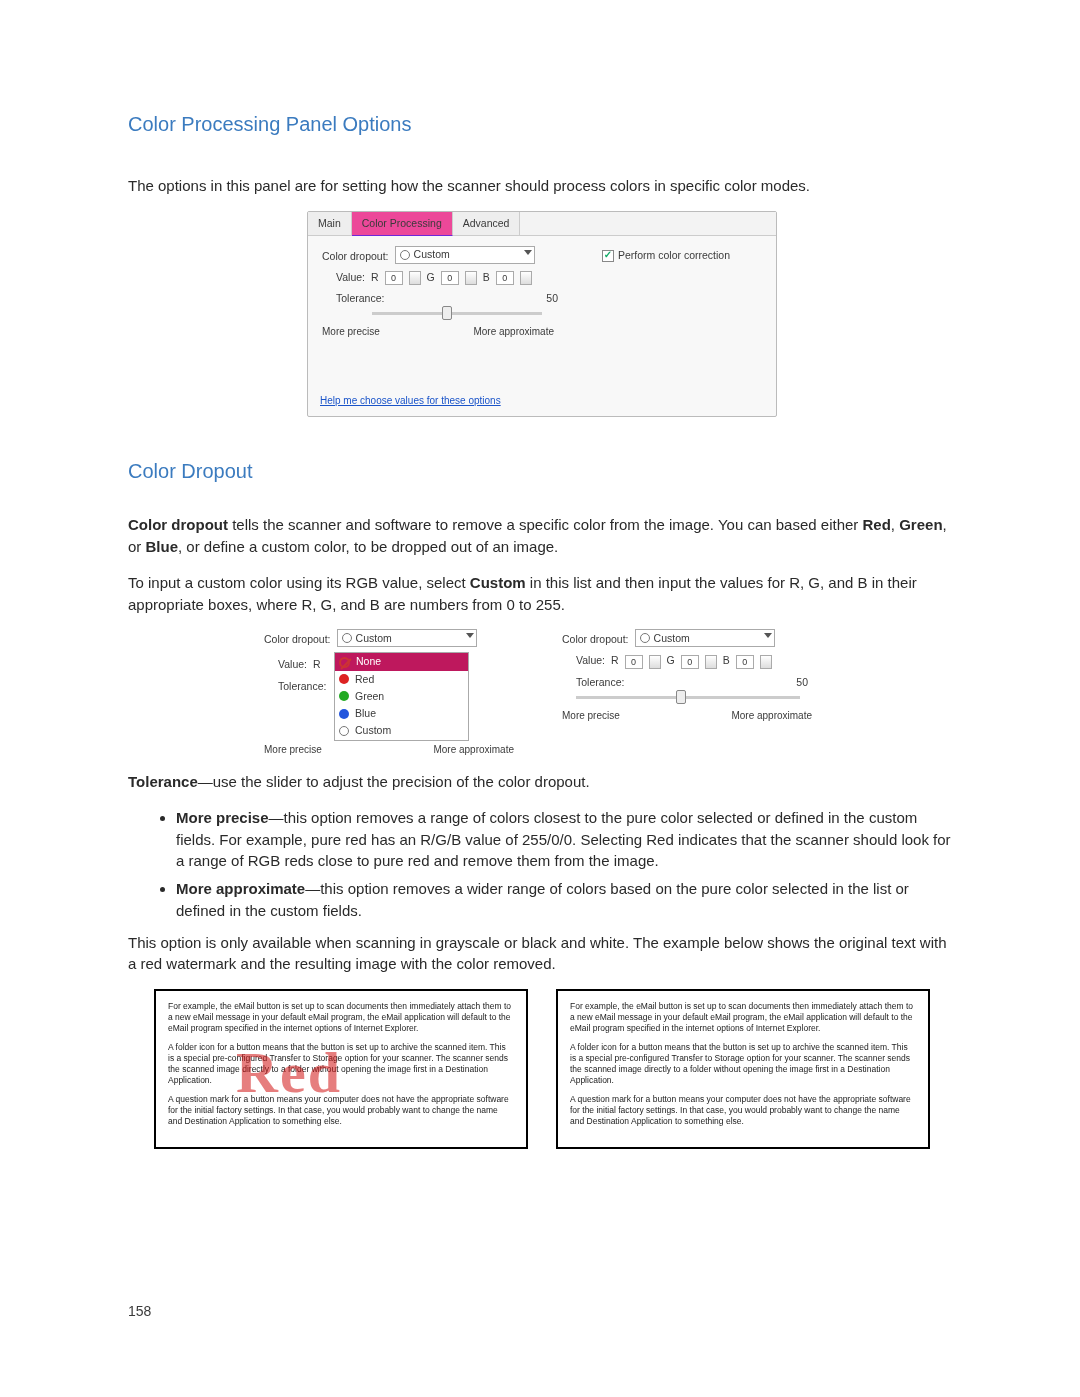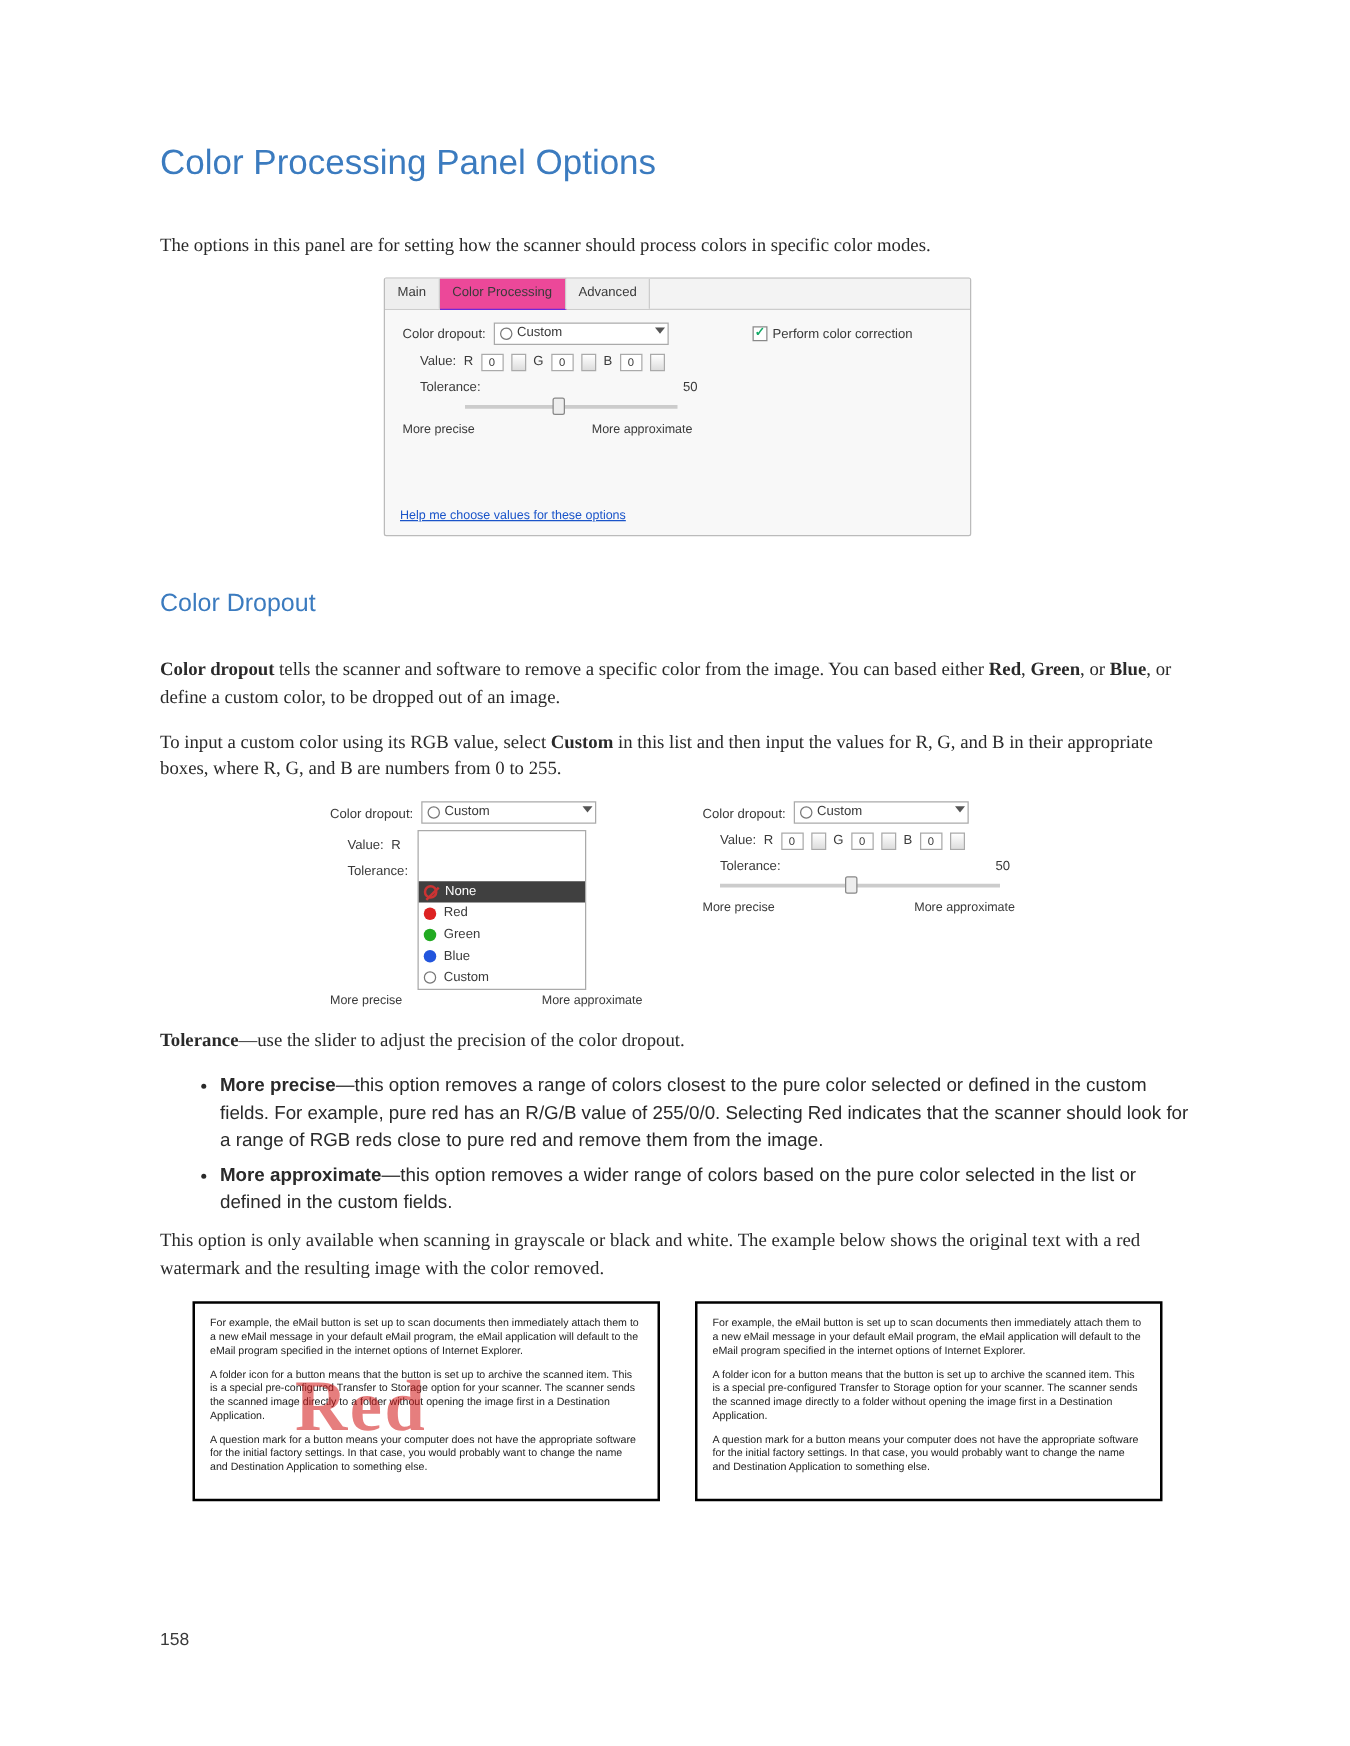--- a/index.html
+++ b/index.html
@@ -11,31 +11,31 @@
     position: relative;
     color: #333;
     font-size: 15px;
     line-height: 1.45;
   }
   .page {
     padding: 110px 124px 0 128px;
   }
   .h1 {
     color: #3b7bbf;
-    font-size: 28px;
+    font-size: 20px;
     font-weight: 400;
     margin-bottom: 36px;
   }
   .h2 {
     color: #3b7bbf;
     font-size: 20px;
     font-weight: 400;
     margin: 40px 0 28px 0;
   }
-  .para { margin-bottom: 14px; color: #2a2a2a; font-family: Liberation Serif, serif; }
+  .para { margin-bottom: 14px; color: #2a2a2a; }
   .bold { font-weight: 700; }
 
   
   .panel1 {
     width: 470px;
     border: 1px solid #bbb;
     border-radius: 2px;
     margin: 14px auto 6px auto;
     font-size: 10.5px;
     color: #3a3a3a;
@@ -81,21 +81,21 @@
   }
   .link { color:#1a54c9; text-decoration:underline; font-size:10px; padding:6px 0 0 12px; display:block;}
 
   
   .samples { display:flex; gap:40px; justify-content:center; margin:8px 0 14px 0;}
   .sample { width:258px; font-size:10.5px; color:#3a3a3a; }
   .droplist {
     border:1px solid #aaa; background:#fff; width:135px; position:relative; margin-top:-1px;
   }
   .dli { display:flex; align-items:center; gap:6px; padding:1px 4px; }
-  .dli.sel { background:#404040; color:#fff;margin-top:40px;}
+  .dli.sel { background:#be185d; color:#fff;}
   .dli .dot{ width:10px;height:10px;border-radius:50%; }
   .slashcircle{ width:11px;height:11px;border-radius:50%;border:2px solid #c33; position:relative;}
   .slashcircle::after{content:"";position:absolute;width:14px;height:2px;background:#c33;transform:rotate(-45deg);top:4px;left:-2px;}
 
   
   ul.bul { margin:6px 0 10px 48px; }
   ul.bul li { margin-bottom:6px; font-size:15px; color:#2a2a2a; }
 
   
   .docpair { display:flex; gap:28px; justify-content:center; margin-top:6px;}

